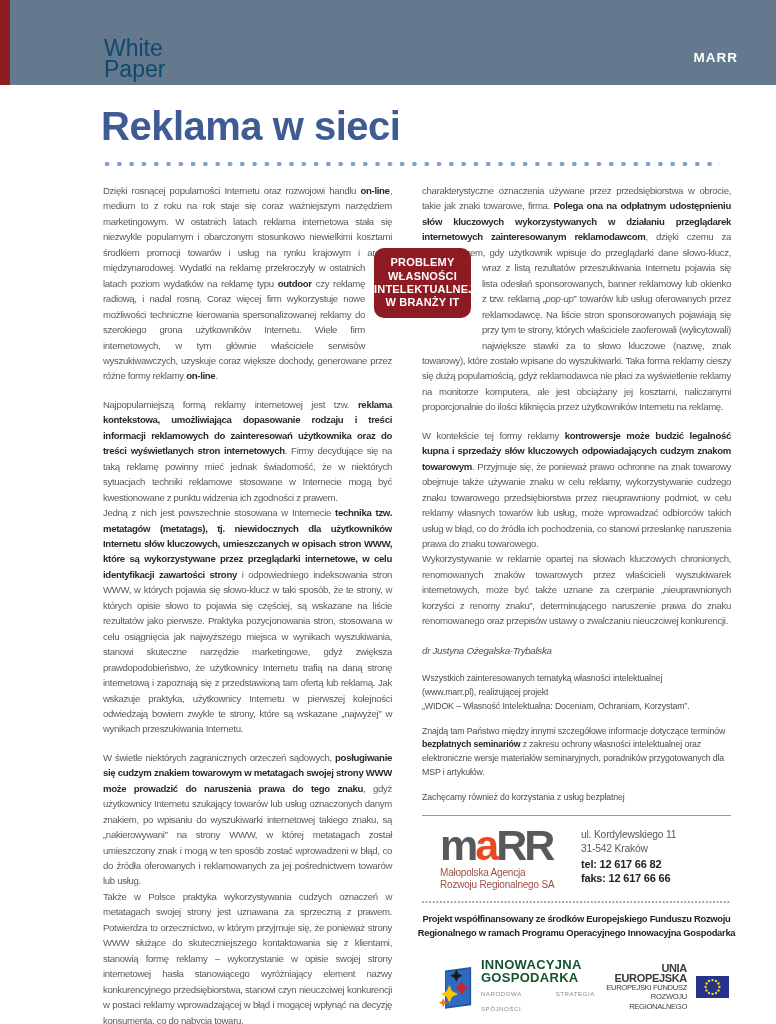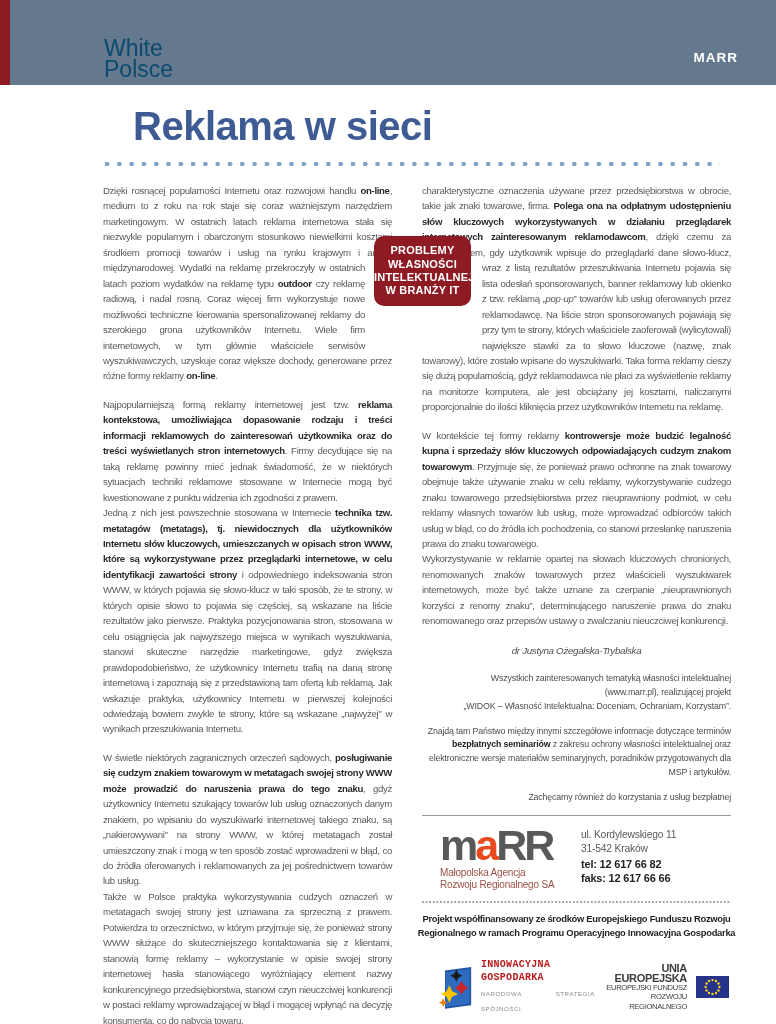--- a/index.html
+++ b/index.html
@@ -5,79 +5,79 @@
   html,body{margin:0;padding:0;}
   .page{position:relative;width:776px;height:1024px;background:#ffffff;overflow:hidden;
         font-family:"Liberation Sans",sans-serif;color:#595a5d;}
   
   .band{position:absolute;left:0;top:0;width:776px;height:85px;background:#64788e;}
   .accent-bar{position:absolute;left:0;top:0;width:10px;height:85px;background:#8e1a23;}
   .brand{position:absolute;left:104px;top:38px;color:#0c4a6e;font-size:23px;line-height:21px;font-weight:400;}
   .org{position:absolute;right:38px;top:50px;color:#ffffff;font-size:13.5px;font-weight:700;letter-spacing:1px;}
   
   .title{position:absolute;left:101px;top:104px;font-size:40px;line-height:44px;font-weight:700;
-         color:#3e5b94;letter-spacing:-0.5px;margin-left:32px;}
+         color:#3e5b94;letter-spacing:-0.5px;}
   .dotline{position:absolute;left:104px;top:161px;width:616px;height:6px;
            background-image:radial-gradient(circle at 3px 3px,#7fa3c6 2.1px,rgba(0,0,0,0) 2.5px);
            background-size:12.3px 6px;background-repeat:repeat-x;}
   
-  .badge{position:absolute;left:374px;top:236px;width:97px;height:70px;background:#8e1a23;border-radius:10px;
+  .badge{position:absolute;left:374px;top:248px;width:97px;height:70px;background:#8e1a23;border-radius:10px;
          color:#ffffff;font-weight:700;font-size:11px;line-height:13.4px;text-align:center;
          display:flex;flex-direction:column;justify-content:center;letter-spacing:0.2px;z-index:5;}
   
   .col{position:absolute;top:183px;font-size:9.6px;letter-spacing:-0.32px;line-height:15.45px;
        text-align:justify;color:#595a5d;}
   .col-left{left:103px;width:289px;}
   .col-right{left:422px;width:309px;}
   .col p{margin:0 0 13px 0;}
   .run-b{font-weight:700;color:#2b2b2d;}
   .run-i{font-style:italic;}
   .run-bi{font-weight:700;color:#2b2b2d;}
   .spacer-r{float:right;width:27px;height:80px;}
   .spacer-l{float:left;width:60px;height:80px;}
-  .author{text-align:center;font-style:italic;color:#4f5054;margin-top:14px;font-size:9.8px;}
+  .author{text-align:left;font-style:italic;color:#4f5054;margin-top:14px;font-size:9.8px;}
   
-  .info{margin-top:14px;text-align:right;font-size:8.8px;letter-spacing:-0.15px;line-height:13.8px;color:#4c4d50;}
+  .info{margin-top:14px;text-align:left;font-size:8.8px;letter-spacing:-0.15px;line-height:13.8px;color:#4c4d50;}
   .info .gap{height:11px;}
   .info .run-b{color:#232324;}
   .bold-line{font-weight:700;color:#232324;}
   
   .hr{border:none;border-top:1px solid #97989a;margin:10px 0 0 0;}
   .marr-row{margin-top:12px;display:flex;justify-content:space-between;align-items:flex-start;}
   .marr-logo{margin-left:18px;letter-spacing:-0.2px;}
   .marr-word{font-size:43px;line-height:34px;font-weight:700;letter-spacing:-3px;color:#58595b;}
   .marr-a{color:#e8491f;}
   .marr-sub{margin-top:5px;font-size:10px;line-height:12.5px;color:#9c5044;letter-spacing:-0.2px;}
   .addr{width:150px;text-align:left;font-size:10.3px;line-height:14.5px;color:#58595b;letter-spacing:-0.2px;}
   .addr .bold-line{font-size:11px;}
   .dotline2{margin-top:9px;height:2px;
             background-image:radial-gradient(circle at 1px 1px,#a0a0a2 0.8px,rgba(0,0,0,0) 1px);
             background-size:3.6px 2px;background-repeat:repeat-x;}
   .cofund{margin:9px 0 18px -18px;width:345px;text-align:center;font-weight:700;font-size:9.4px;
           letter-spacing:-0.28px;line-height:14px;color:#231f20;}
   .logos{margin-top:11px;display:flex;justify-content:space-between;align-items:center;padding:0 2px 0 16px;}
   .ig{display:flex;align-items:center;}
   .ig-text{margin-left:8px;}
-  .ig-main{font-weight:700;font-size:10px;line-height:13px;color:#b91c1c;letter-spacing:0.3px;font-family:Liberation Mono, monospace;}
+  .ig-main{font-weight:700;font-size:13px;line-height:13px;color:#14532d;letter-spacing:0.3px;}
   .ig-sub{margin-top:2px;font-size:6.2px;color:#8b8b8d;letter-spacing:0.5px;}
   .eu{display:flex;align-items:center;}
   .eu-text{text-align:right;margin-right:9px;color:#3c3c3e;}
   .eu-l1{font-weight:700;font-size:11px;line-height:10px;}
   .eu-l2{font-size:7.6px;line-height:9.3px;}
 </style>
 </head>
 <body>
 
 <div class="page">
 
   <div class="band"></div>
   <div class="accent-bar"></div>
   <div class="brand">
     <div>White</div>
-    <div>Polsce</div>
+    <div>Paper</div>
   </div>
   <div class="org">MARR</div>
 
   <div class="title">Reklama w sieci</div>
   <div class="dotline"></div>
 
   <div class="badge">
     <div>PROBLEMY</div>
     <div>WŁASNOŚCI</div>
     <div>INTELEKTUALNEJ</div>

